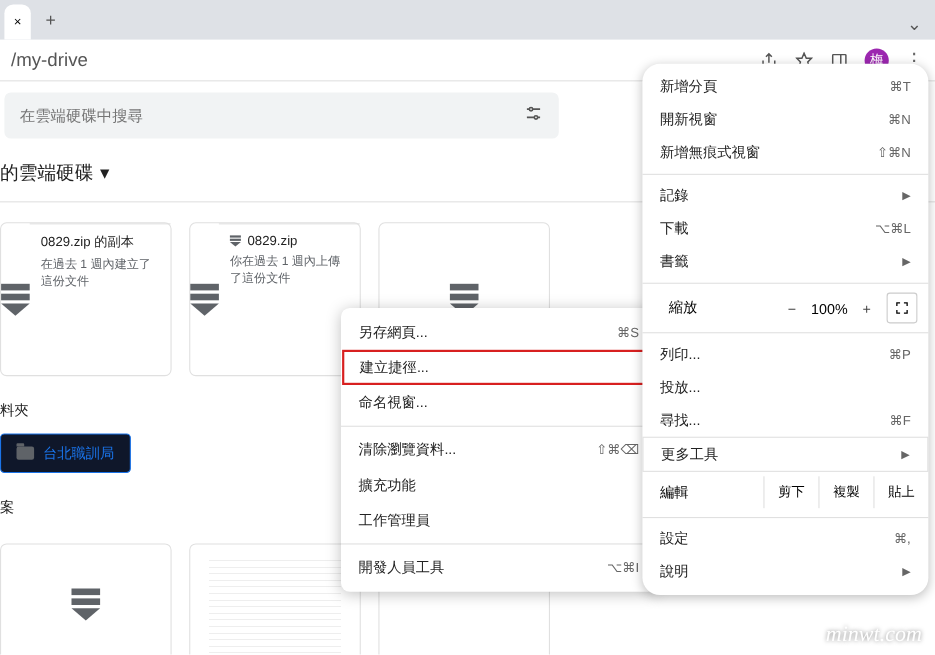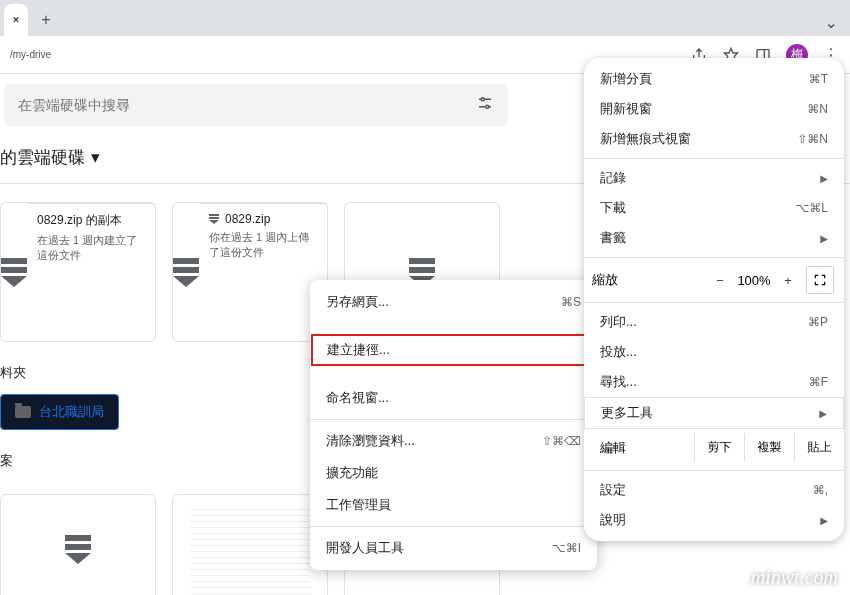--- a/index.html
+++ b/index.html
@@ -2,21 +2,21 @@
 <html><head>
 <meta charset="utf-8">
 <style>
 * { margin: 0; padding: 0; box-sizing: border-box; font-family: -apple-system, "Segoe UI", Arial, sans-serif; }
 body { background: #fff; width: 850px; height: 595px; overflow: hidden; position: relative; }
 .tab-bar { height: 36px; background: #dee1e6; display: flex; align-items: flex-end; padding-left: 4px; }
 .tab { background: #fff; height: 32px; width: 24px; border-radius: 8px 8px 0 0; display: flex; align-items: center; justify-content: space-around; padding: 0 8px; font-size: 12px; }
 .new-tab { width: 28px; height: 28px; display: flex; align-items: center; justify-content: center; color: #555; cursor: pointer; margin-left: 4px; margin-bottom: 2px; }
 .tab-bar-right { margin-left: auto; padding: 0 12px 4px 0; color: #555; cursor: pointer; }
 .addr-bar { height: 38px; display: flex; align-items: center; padding: 0 10px; border-bottom: 1px solid #e0e0e0; }
-.url { font-size: 10px; color: #555; flex: 1; }
+.url { font-size: 17px; color: #555; flex: 1; }
 .addr-icons { display: flex; align-items: center; gap: 14px; }
 .addr-icon { width: 18px; height: 18px; display: flex; align-items: center; justify-content: center; color: #555; cursor: pointer; }
 .avatar { width: 22px; height: 22px; border-radius: 50%; background: #9c27b0; color: #fff; font-size: 12px; display: flex; align-items: center; justify-content: center; }
 .kebab { font-size: 18px; color: #666; cursor: pointer; }
 .content { position: relative; }
 .search-row { padding: 10px 0; }
 .search-box { margin-left: 4px; width: 504px; height: 42px; background: #f1f3f4; border-radius: 6px; display: flex; align-items: center; padding: 0 14px; }
 .search-box input { border: none; background: transparent; flex: 1; font-size: 14px; outline: none; color: #222; }
 .tune-icon { color: #555; }
 .crumb { padding: 10px 0 14px 0; font-size: 17px; color: #222; display: flex; align-items: center; gap: 6px; border-bottom: 1px solid #e0e0e0; }
@@ -39,35 +39,35 @@
 .thumbs { display: flex; gap: 16px; padding-top: 12px; }
 .thumb { width: 156px; height: 110px; border: 1px solid #e0e0e0; border-radius: 6px; display:flex; align-items:center; justify-content:center; overflow:hidden; }
 .doc-preview { width:120px; height:90px; background: repeating-linear-gradient(#fff, #fff 5px, #eee 5px, #eee 6px); }
 
 
 .chrome-menu { position: absolute; top: 58px; right: 6px; width: 260px; background: #fff; border-radius: 16px; box-shadow: 0 2px 10px rgba(0,0,0,0.25); padding: 6px 0; z-index: 30; font-size: 13px; }
 .cm-item { display: flex; align-items: center; justify-content: space-between; padding: 6px 16px; cursor: pointer; color: #222; }
 .cm-short { color: #666; font-size: 12px; }
 .cm-arrow { color: #666; font-size: 10px; }
 .cm-sep { height: 1px; background: #e0e0e0; margin: 4px 0; }
-.cm-zoom { display: flex; align-items: center; padding: 4px 10px 4px 8px; }
+.cm-zoom { display: flex; align-items: center; padding: 4px 10px 4px 24px; }
 .cm-zoom .lbl { flex: 1; }
 .cm-zoom .btn { width: 24px; height: 24px; display:flex; align-items:center; justify-content:center; cursor:pointer; color:#444; }
 .cm-zoom .pct { width: 44px; text-align: center; }
 .cm-zoom .fs { width: 28px; height: 28px; border: 1px solid #ccc; border-radius: 3px; margin-left: 6px; display:flex; align-items:center; justify-content:center; }
 .cm-edit { display: flex; align-items: center; padding: 4px 0 4px 16px; }
 .cm-edit .lbl { flex: 1; }
 .cm-edit .eb { width: 50px; text-align: center; border-left: 1px solid #e0e0e0; padding: 6px 0; cursor:pointer; font-size:12px; }
 .cm-moretools-row { border: 1px solid #e0e0e0; }
 
 
 .sub-menu { position: absolute; top: 280px; left: 310px; width: 287px; background: #fff; border-radius: 8px; box-shadow: 0 2px 14px rgba(0,0,0,0.25); padding: 6px 0; z-index: 25; font-size: 13px; }
 .sm-item { display: flex; align-items: center; justify-content: space-between; padding: 7px 16px; cursor: pointer; color: #222; }
 .sm-sep { height: 1px; background: #e0e0e0; margin: 5px 0; }
-.sm-highlight { border: 2px solid #d82020; margin: 16px 1px; padding: 5px 14px; }
+.sm-highlight { border: 2px solid #d82020; margin: 0 1px; padding: 5px 14px; }
 
 
 .info-panel { position: absolute; top: 380px; right: 14px; width: 250px; text-align: center; }
 .info-blob { width: 100px; height: 40px; background: #eee; border-radius: 50%; margin: 0 auto 12px; filter: blur(2px); }
 .info-text { font-size: 12px; color: #5f6368; }
 
 .watermark { position: absolute; bottom: 6px; right: 12px; font-family: cursive; font-size: 20px; color: #fff; text-shadow: 0 0 4px rgba(0,0,0,0.5); font-style: italic; }
 </style>
 </head>
 <body>

